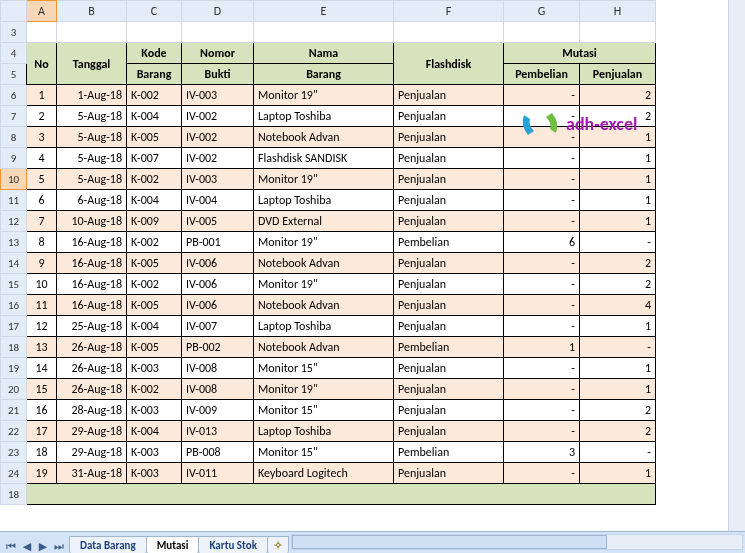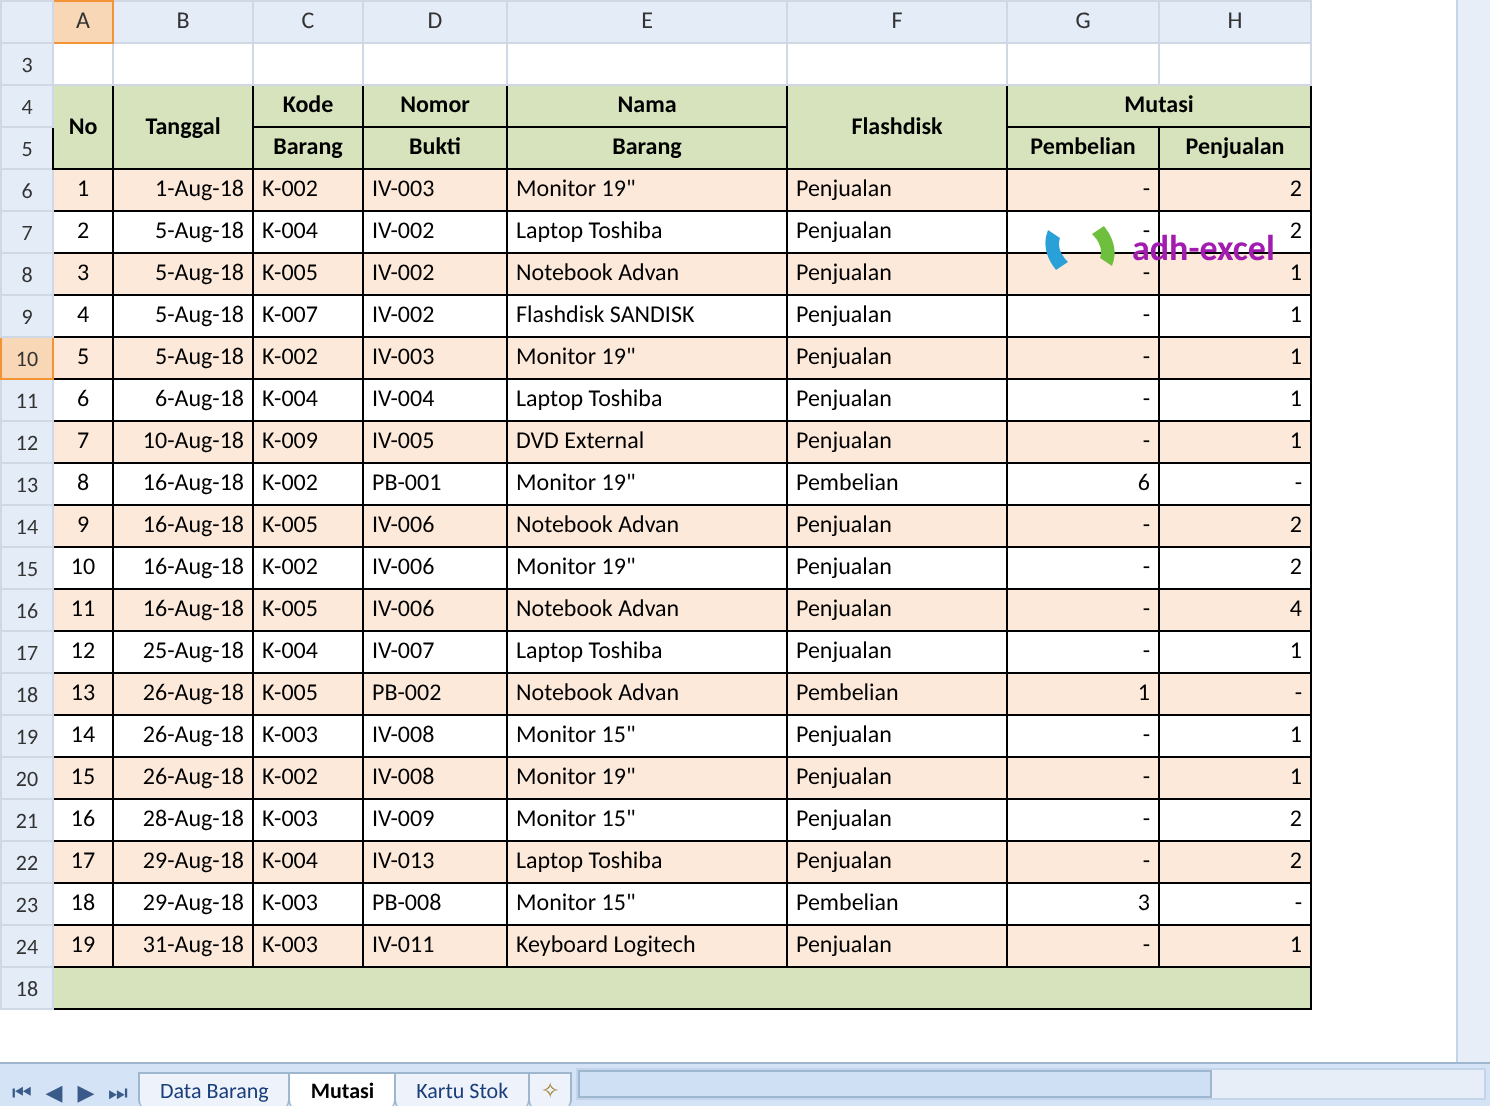--- a/index.html
+++ b/index.html
@@ -128,20 +128,21 @@
   .tab {
     background: #eef3fb;
     border: 1px solid #9eb6ce;
     border-bottom: none;
     padding: 2px 10px;
     margin-left: -1px;
     color: #1a3e7a;
     cursor: pointer;
     border-radius: 0 0 4px 4px;
     transform: translateY(1px);
+    font-weight: bold;
   }
   .tab.active {
     background: #fff;
     font-weight: bold;
     color: #000;
   }
   .tab.newtab {
     background: #eef3fb;
     width: 22px;
     padding: 2px 4px;

